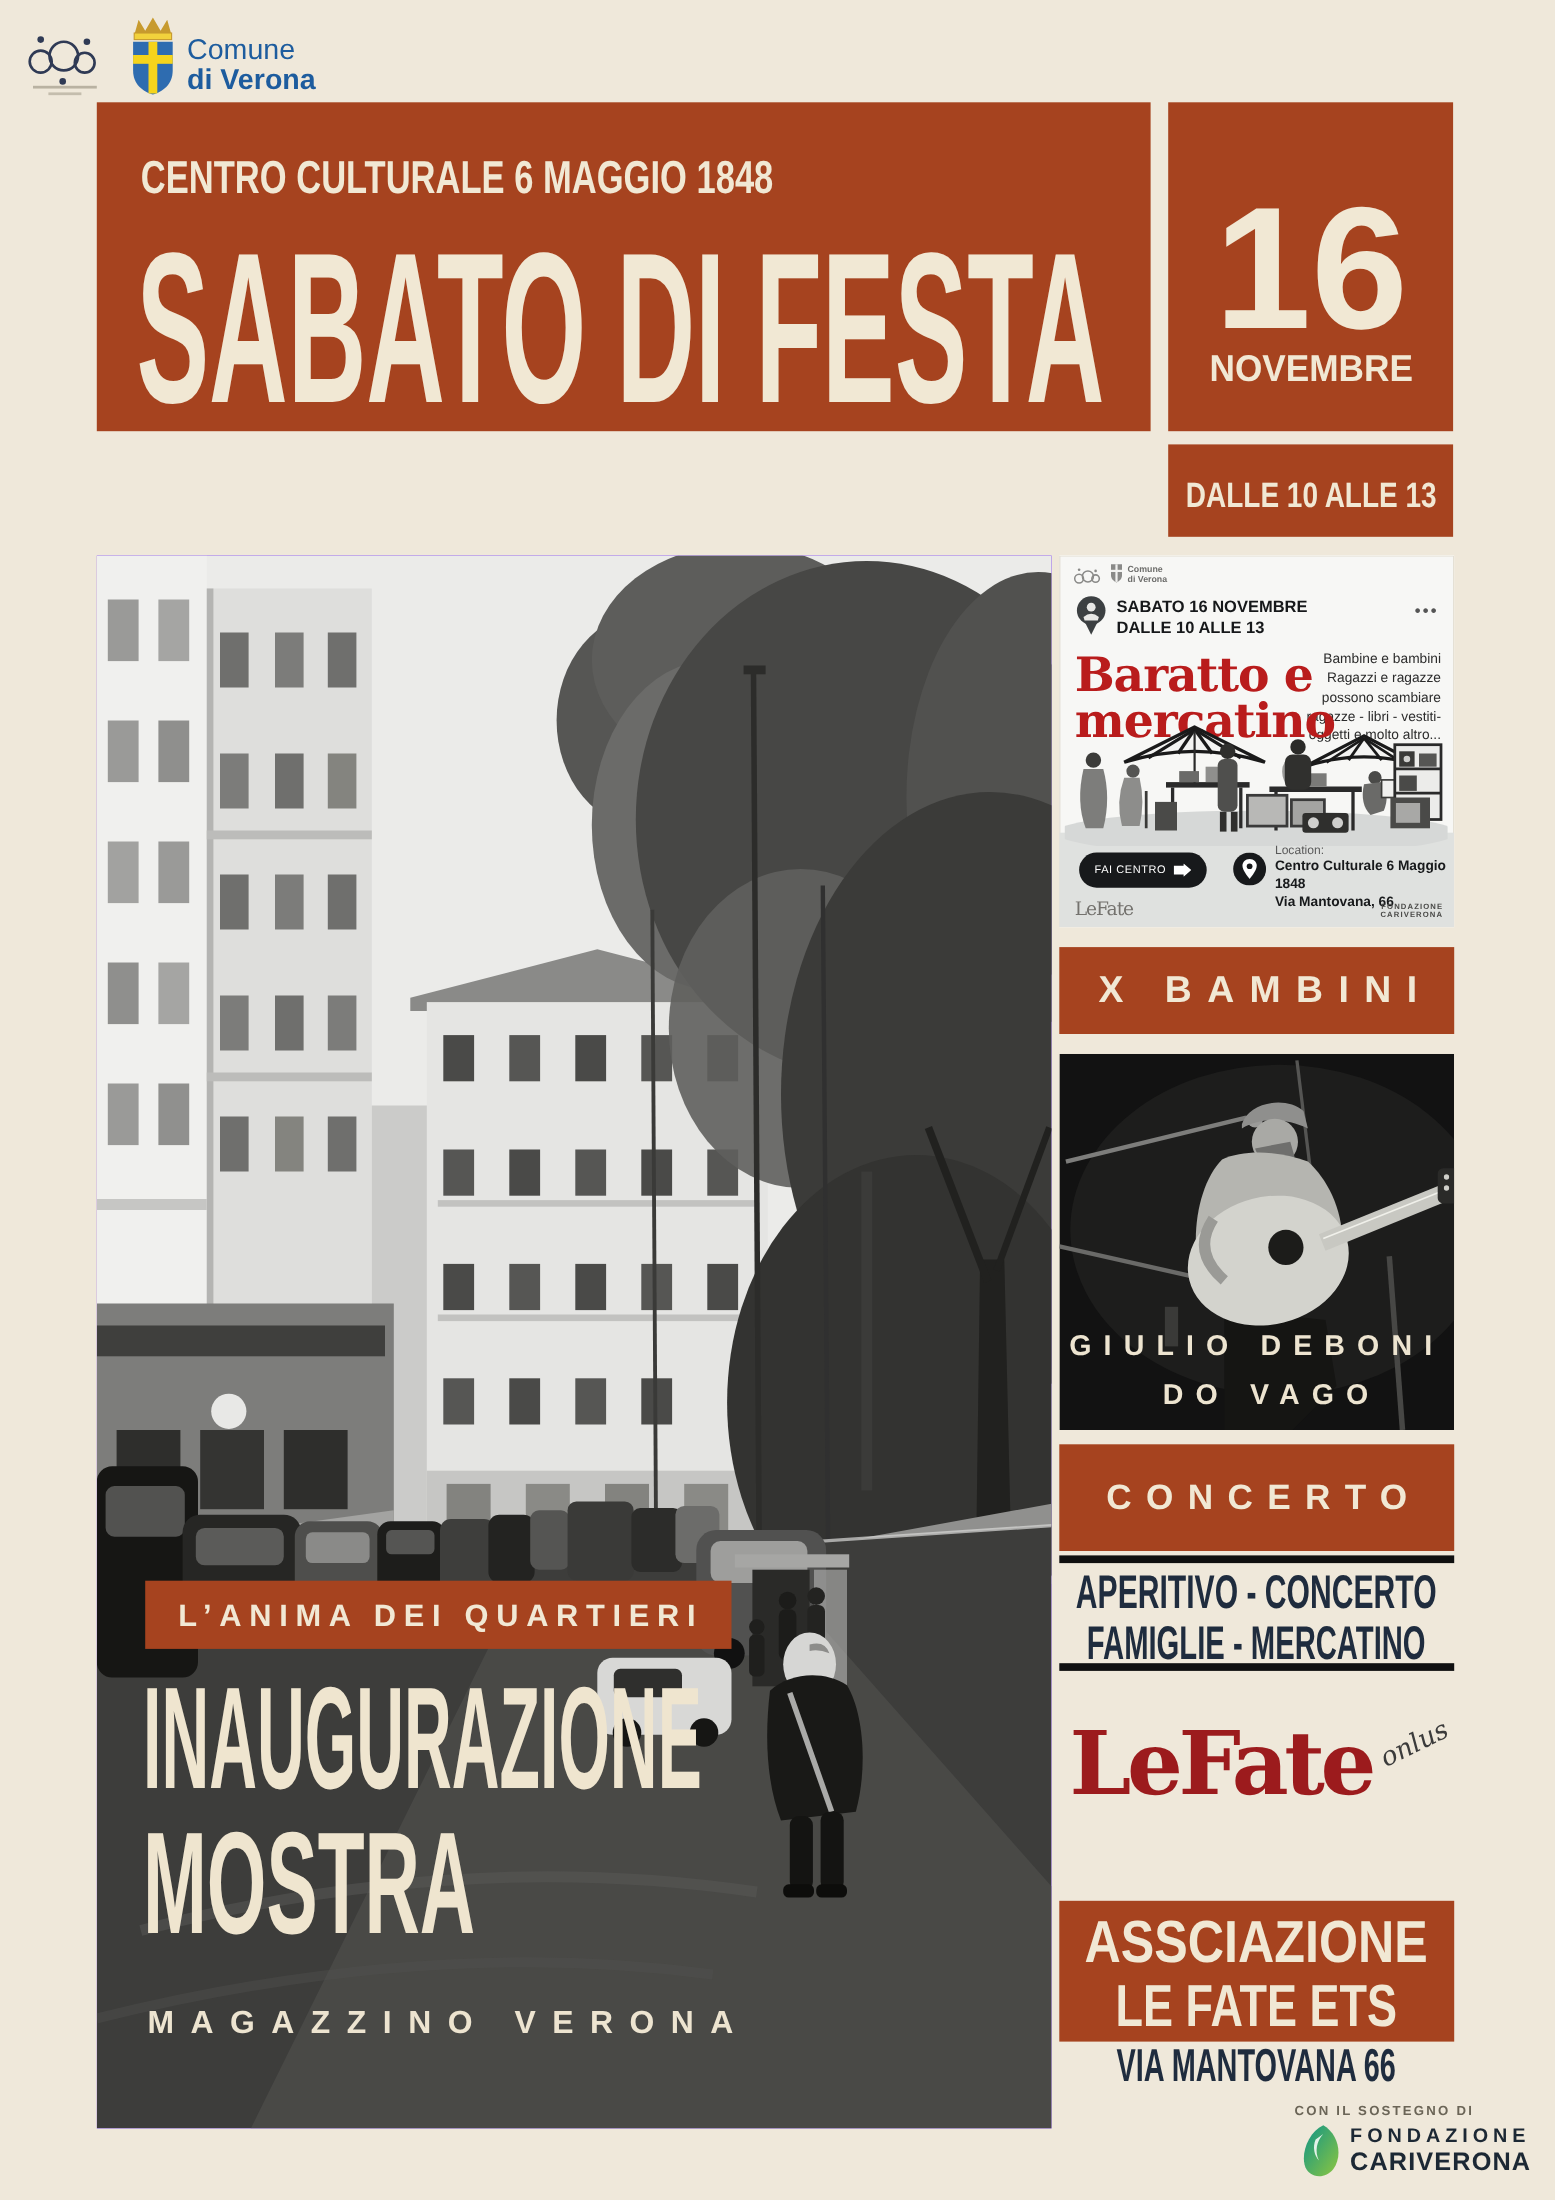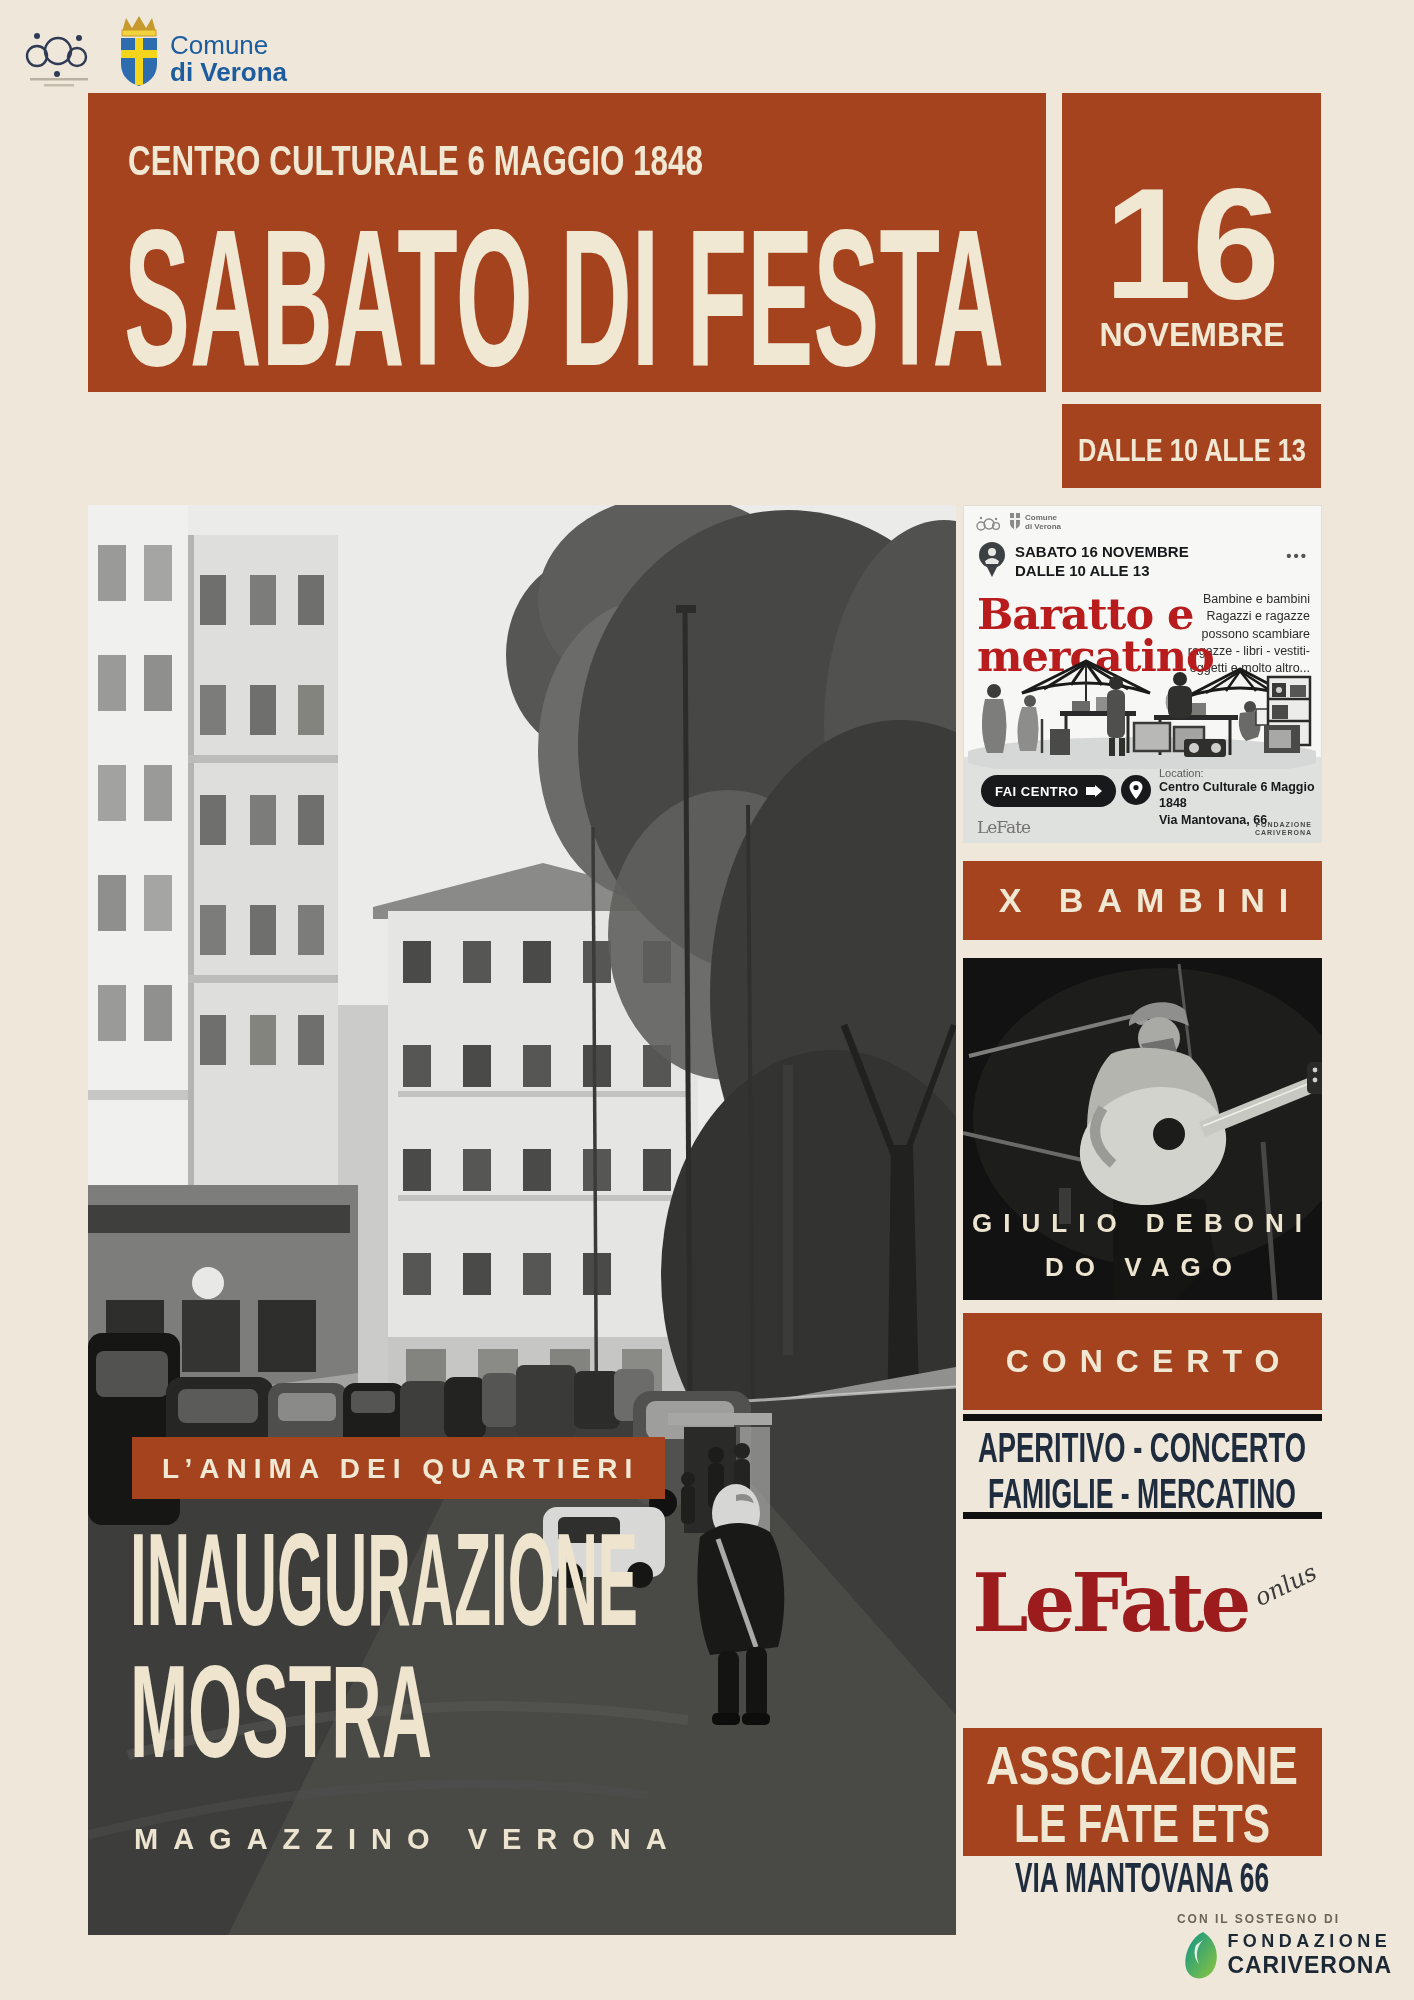--- a/index.html
+++ b/index.html
@@ -25,21 +25,21 @@
   .tagline-box span{font-weight:bold;font-size:28px;letter-spacing:7px;color:var(--cream);white-space:nowrap;}
   .magazzino{font-weight:bold;font-size:29px;letter-spacing:15px;color:#EDE4D0;white-space:nowrap;}
   
   .flyer{background:#f7f7f5;overflow:hidden;box-shadow:0 0 0 1px #e2ddd2 inset;}
   .flyer-when{font-size:15px;font-weight:bold;color:#16181a;line-height:1.25;}
   .flyer-dots{font-size:15px;color:#555;letter-spacing:2px;font-weight:bold;}
   .flyer-side{font-size:12.5px;color:#2c2c2c;line-height:1.38;text-align:right;}
   .flyer-title{font-family:"DejaVu Serif",serif;font-weight:bold;font-size:43px;line-height:0.98;color:#b91c1c;letter-spacing:-1px;}
   .flyer-band{background:#dfe1df;}
   .fai-pill{background:#17191b;border-radius:17px;height:32px;padding:0 14px;display:flex;align-items:center;gap:7px;}
-  .fai-pill span{color:#fff;font-weight:bold;font-size:13px;letter-spacing:.5px;}
+  .fai-pill span{color:#fff;font-weight:normal;font-size:10px;letter-spacing:.5px;}
   .loc-label{font-size:11px;color:#5a5a5a;}
   .loc-line{font-size:12.5px;font-weight:bold;color:#17191b;line-height:1.3;}
   .flyer-lefate{font-family:"DejaVu Serif",serif;font-size:17px;color:#74726e;letter-spacing:-1px;}
   .flyer-fcv{font-size:7px;color:#4a4a48;text-align:right;line-height:1.2;letter-spacing:1px;font-weight:bold;}
   .mini-logo-text{font-size:8px;color:#6e6e6c;font-weight:bold;line-height:1.15;}
   
   .artist-label{font-weight:bold;letter-spacing:11px;font-size:26px;color:#EDE4D0;white-space:nowrap;text-align:center;}
   .concerto-label{font-weight:bold;letter-spacing:13px;font-size:32px;color:var(--cream);}
   .rule{background:#101010;}
   .lefate-big{font-family:"DejaVu Serif",serif;font-weight:bold;font-size:80px;color:var(--lefate);letter-spacing:-4px;}
@@ -417,21 +417,21 @@
       <rect x="344" y="104" width="28" height="32" rx="5" fill="#2a2a28"></rect>
       <circle cx="352" cy="112" r="2.4" fill="#d0d0ca"></circle>
         <circle cx="352" cy="122" r="2.4" fill="#d0d0ca"></circle>
         <circle cx="364" cy="112" r="2.4" fill="#d0d0ca"></circle>
         <circle cx="364" cy="122" r="2.4" fill="#d0d0ca"></circle>
       <line x1="300" y1="184" x2="312" y2="342" stroke="#474745" stroke-width="5"></line>
       <rect x="96" y="230" width="12" height="36" fill="#3a3a38"></rect>
       <path d="M140,150 Q120,180 150,206" stroke="#9a9a96" stroke-width="10" fill="none"></path>
     </svg>
     <div class="abs artist-label" style="left:0;top:250px;width:359px;margin-right:-11px;">GIULIO DEBONI</div>
-    <div class="abs artist-label" style="left:0;top:294px;width:346px;padding-left:16px;">DO VAGO</div>
+    <div class="abs artist-label" style="left:12px;top:294px;width:346px;padding-left:16px;">DO VAGO</div>
   </div>
 
   <div class="abs orange center-flex" style="left:963px;top:1313px;width:359px;height:97px;">
     <span class="concerto-label" style="margin-right:-13px;">CONCERTO</span>
   </div>
 
   <div class="abs rule" style="left:963px;top:1414px;width:359px;height:7px;"></div>
   <svg class="abs" style="left:963px;top:1424px;" width="359" height="88" viewBox="0 0 359 88">
     <text x="179" y="38" text-anchor="middle" font-size="43" font-weight="bold" fill="#1F2C3E" textLength="328" lengthAdjust="spacingAndGlyphs">APERITIVO - CONCERTO</text>
     <text x="179" y="84" text-anchor="middle" font-size="43" font-weight="bold" fill="#1F2C3E" textLength="308" lengthAdjust="spacingAndGlyphs">FAMIGLIE - MERCATINO</text>

